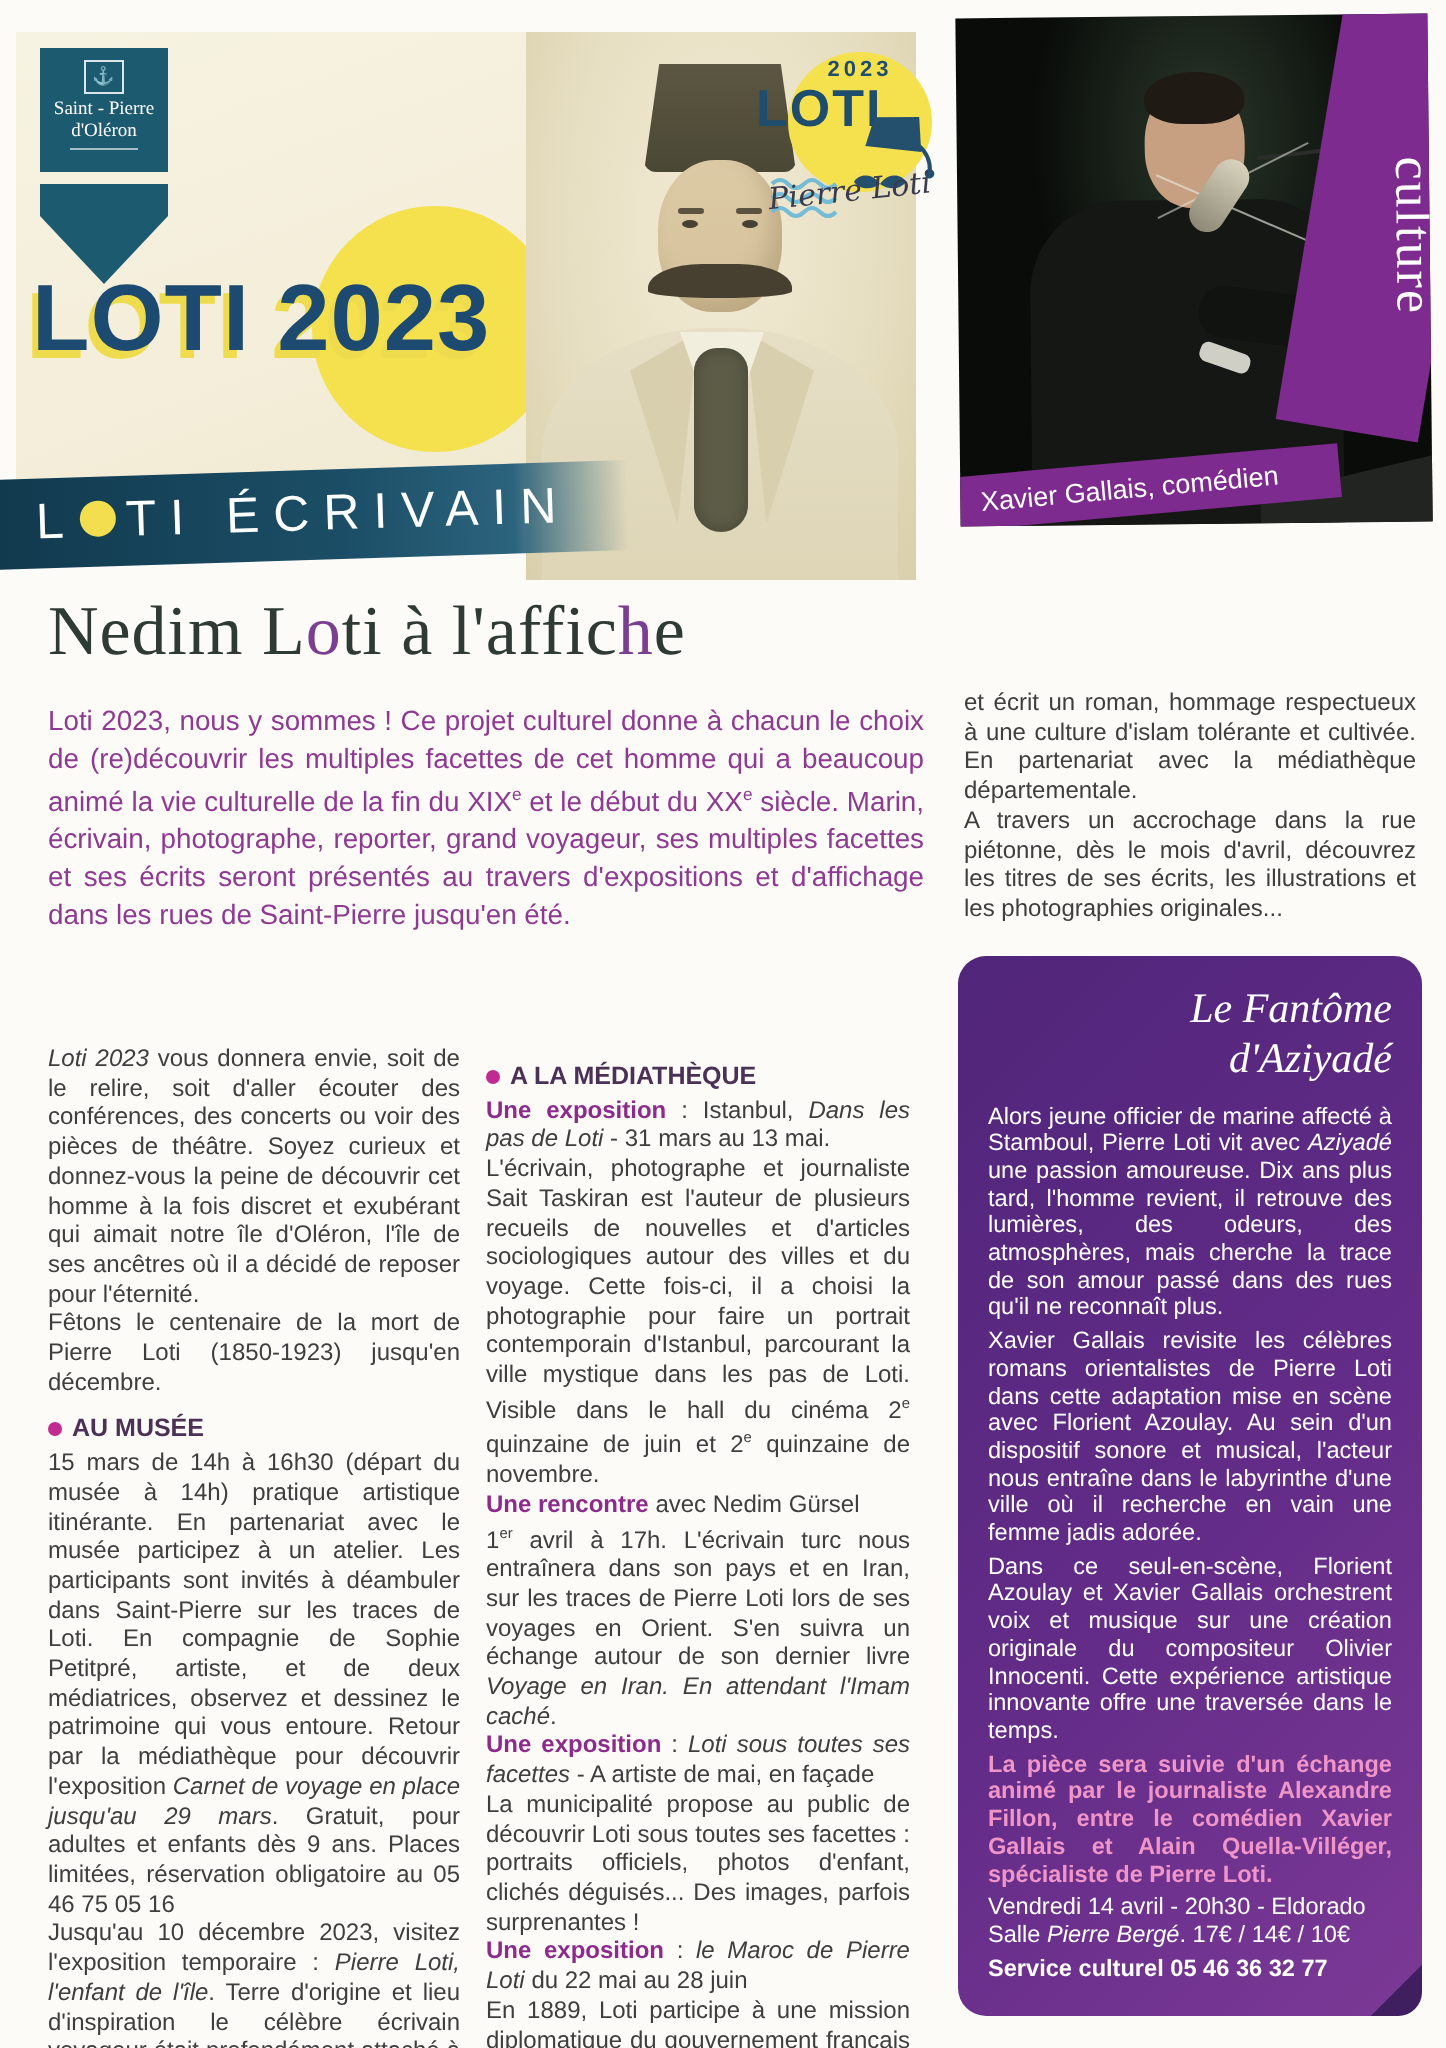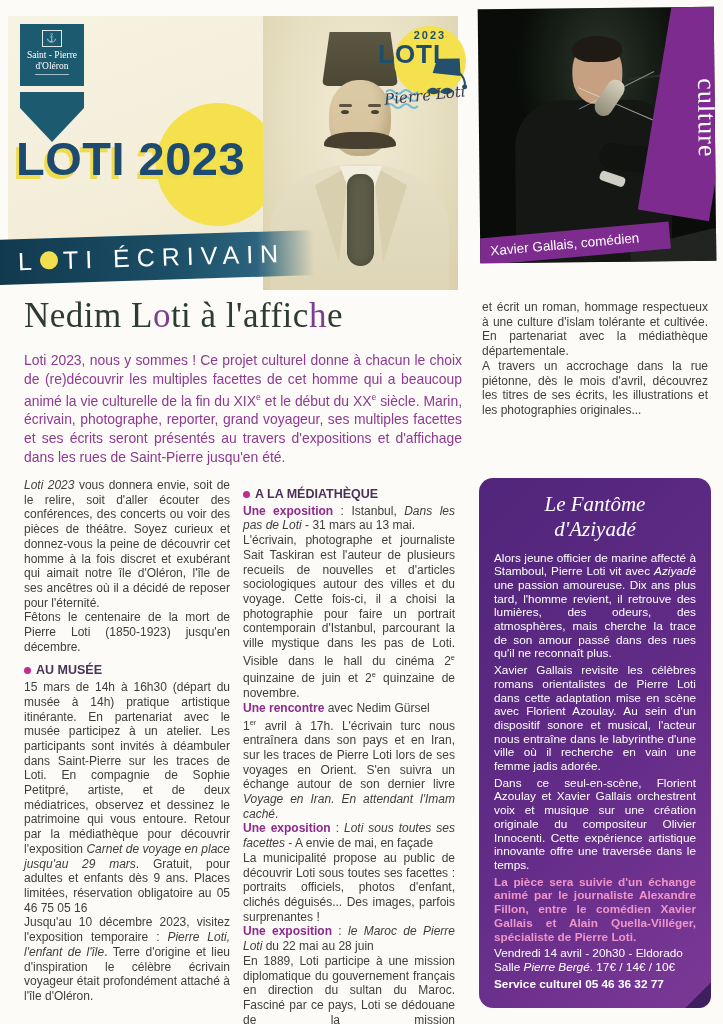--- a/index.html
+++ b/index.html
@@ -90,42 +90,42 @@
     transform:rotate(90deg);transform-origin:center;letter-spacing:1px;}
   .gcaption{left:-6px;top:222px;width:196px;height:27px;background:#7d2b8e;transform:rotate(-4.5deg);
     color:#fff;font-size:13.5px;line-height:27px;padding-left:16px;box-sizing:border-box;}
 
   
   .headline{left:24px;top:296px;width:450px;font-family:"Liberation Serif",serif;font-size:35px;
     color:#2e3a34;letter-spacing:.5px;}
   .seg-tp{color:#7b3f92;}
   .intro{left:24px;top:351px;width:438px;font-size:13.9px;line-height:18.6px;color:#8e3a92;
     text-align:justify;hyphens:auto;}
-  .col{font-size:12px;line-height:14.7px;color:#3e3e3e;}
+  .col{font-size:12px;line-height:14.7px;color:#3e3e3e;margin-top:44px;}
   .col1{left:24px;top:478px;width:206px;}
   .col2{left:243px;top:478px;width:212px;}
   .col3{left:482px;top:300px;width:226px;}
   .bp{margin:0;text-align:justify;hyphens:auto;}
   .bp.nojust{text-align:left;hyphens:none;}
   .bp.justlast{text-align-last:justify;}
   .seg-i{font-style:italic;}
   .seg-bp{font-weight:700;color:#8d2b8d;text-align:center;}
   .seg-sup{font-size:.62em;vertical-align:super;}
   .section-head{font-weight:700;font-size:12.5px;color:#4c3157;margin:9px 0 2px;display:flex;
     align-items:center;}
   .section-head .bullet{width:7px;height:7px;border-radius:50%;background:#c12a8e;margin-right:5px;
     flex:0 0 auto;}
   .col3 .section-head:first-child{margin-top:0;}
 
   
   .fbox{left:479px;top:478px;width:232px;border-radius:14px;padding:12px 15px 14px;box-sizing:border-box;
     background:linear-gradient(135deg,#50257a 0%,#632c88 55%,#7c3996 100%);color:#fff;}
   .fbox:after{content:"";position:absolute;right:0;bottom:0;width:26px;height:26px;
     background:#3f1f60;clip-path:polygon(100% 0,100% 100%,0 100%);border-radius:0 0 12px 0;}
-  .fbox-title{text-align:center;font-family:"Liberation Serif",serif;font-style:italic;font-size:21px;
+  .fbox-title{text-align:right;font-family:"Liberation Serif",serif;font-style:italic;font-size:21px;
     line-height:1.18;margin:2px 0 10px;}
   .fbox .bp{font-size:11.8px;line-height:13.7px;margin:0 0 3px;}
   .fbox .pink{color:#f095c8;font-weight:700;}
   .fbox .boldline{font-weight:700;}
 </style>
 </head>
 <body>
 
 <div id="canvas">
 
@@ -219,21 +219,21 @@
     </div>
   <div class="abs col col2">
       <div class="section-head">
         <span class="bullet"></span>
         <span>A LA MÉDIATHÈQUE</span>
       </div>
       <p class="bp"><span class="seg-bp">Une exposition</span><span> : Istanbul, </span><span class="seg-i">Dans les pas de Loti</span><span> - 31 mars au 13 mai.</span></p>
       <p class="bp"><span>L'écrivain, photographe et journaliste Sait Taskiran est l'auteur de plusieurs recueils de nouvelles et d'articles sociologiques autour des villes et du voyage. Cette fois-ci, il a choisi la photographie pour faire un portrait contemporain d'Istanbul, parcourant la ville mystique dans les pas de Loti. Visible dans le hall du cinéma 2</span><span class="seg-sup">e</span><span> quinzaine de juin et 2</span><span class="seg-sup">e</span><span> quinzaine de novembre.</span></p>
       <p class="bp nojust"><span class="seg-bp">Une rencontre</span><span> avec Nedim Gürsel</span></p>
       <p class="bp"><span>1</span><span class="seg-sup">er</span><span> avril à 17h. L'écrivain turc nous entraînera dans son pays et en Iran, sur les traces de Pierre Loti lors de ses voyages en Orient. S'en suivra un échange autour de son dernier livre </span><span class="seg-i">Voyage en Iran. En attendant l'Imam caché</span><span>.</span></p>
-      <p class="bp"><span class="seg-bp">Une exposition</span><span> : </span><span class="seg-i">Loti sous toutes ses facettes</span><span> - A envie de mai, en façade</span></p>
+      <p class="bp"><span class="seg-bp">Une exposition</span><span> : </span><span class="seg-i">Loti sous toutes ses facettes</span><span> - A artiste de mai, en façade</span></p>
       <p class="bp"><span>La municipalité propose au public de découvrir Loti sous toutes ses facettes : portraits officiels, photos d'enfant, clichés déguisés... Des images, parfois surprenantes !</span></p>
       <p class="bp"><span class="seg-bp">Une exposition</span><span> : </span><span class="seg-i">le Maroc de Pierre Loti</span><span> du 22 mai au 28 juin</span></p>
       <p class="bp justlast"><span>En 1889, Loti participe à une mission diplomatique du gouvernement français en direction du sultan du Maroc. Fasciné par ce pays, Loti se dédouane de la mission</span></p>
     </div>
   <div class="abs col col3">
       <p class="bp"><span>et écrit un roman, hommage respectueux à une culture d'islam tolérante et cultivée. En partenariat avec la médiathèque départementale.</span></p>
       <p class="bp"><span>A travers un accrochage dans la rue piétonne, dès le mois d'avril, découvrez les titres de ses écrits, les illustrations et les photographies originales...</span></p>
     </div>
 
   <div class="abs fbox">

